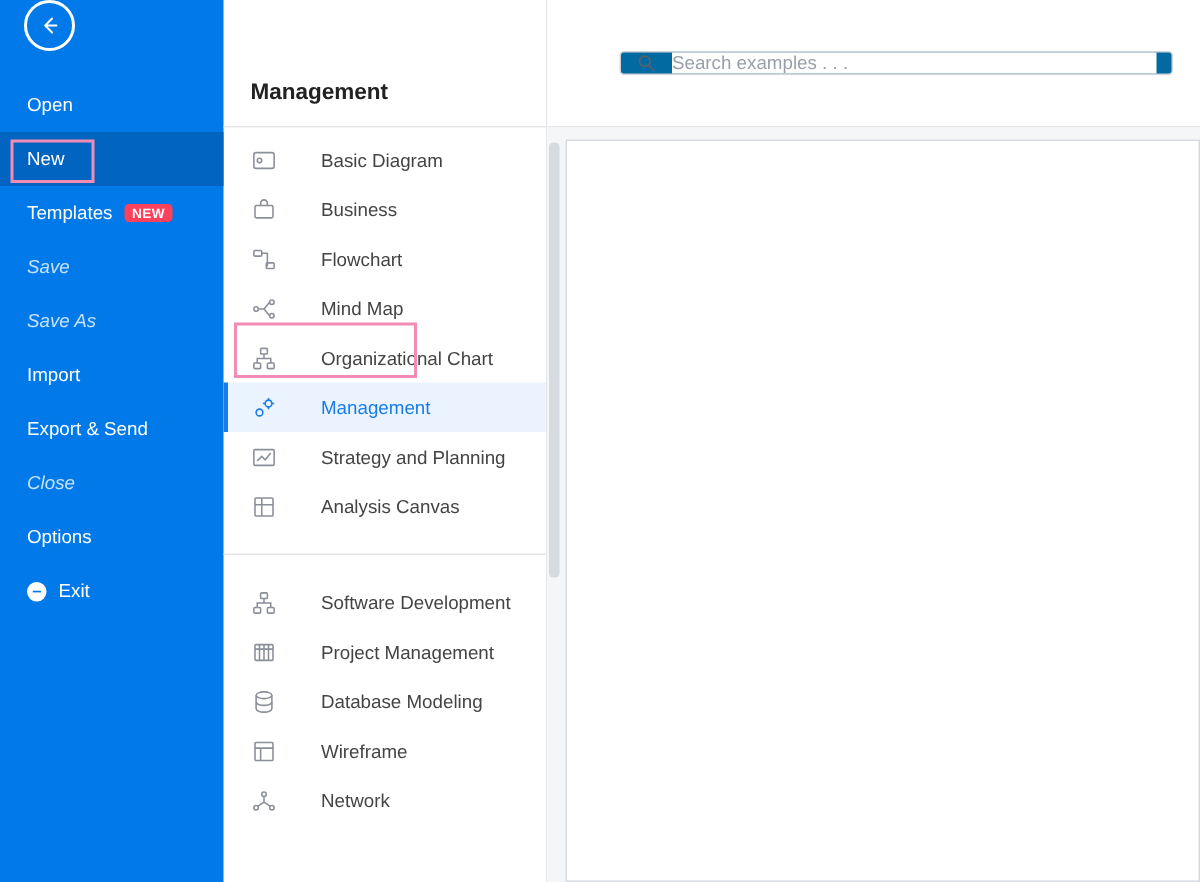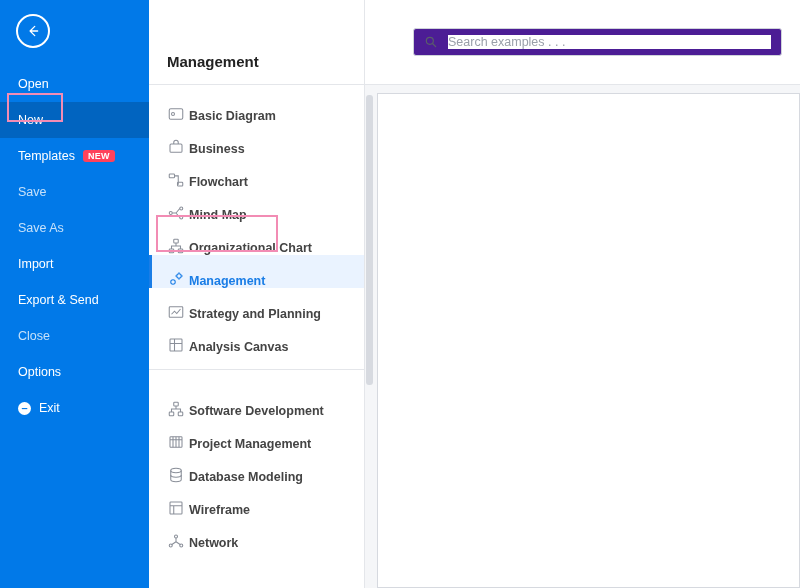--- a/index.html
+++ b/index.html
@@ -8,40 +8,39 @@
 
   
   .sidebar {
     width: 149px;
     height: 588px;
     background: #0179e8;
     color: #fff;
     font-size: 12.5px;
     display: flex;
     flex-direction: column;
-    padding-top: 14px;
   }
   .back-circle {
     width: 34px; height: 34px;
     border: 2px solid #fff;
     border-radius: 50%;
     display: flex; align-items: center; justify-content: center;
     margin-left: 16px;
     margin-bottom: 18px;
     cursor: pointer;
   }
   .side-item {
     position: relative;
     height: 36px;
     display: flex;
     align-items: center;
     padding-left: 18px;
     cursor: pointer;
   }
-  .side-item.muted { color: #c6e1fa; }
+  .side-item.muted { color: #c6e1fa; font-style: italic; }
   .side-item.active { background: #0164c0; }
   .new-badge {
     display: inline-block;
     background: #ff415b;
     color: #fff;
     font-size: 9px;
     font-weight: 700;
     border-radius: 3px;
     padding: 1px 5px;
     margin-left: 8px;
@@ -82,27 +81,26 @@
     font-size: 15px;
     font-weight: 700;
     color: #222;
   }
   .hr { height: 1px; background: #e4e6ea; }
 
   .cat-list { padding: 5px 0; }
   .cat-item {
     height: 33px;
     display: flex;
-    align-items: flex-end;
+    align-items: center;
     padding-left: 18px;
     font-size: 12.5px;
     color: #444;
     cursor: pointer;
-    gap: 4px;
-    font-weight: bold;
+    gap: 29px;
   }
   .cat-item.selected {
     background: #eaf3ff;
     color: #1a7de6;
     border-left: 3px solid #1a7de6;
     padding-left: 15px;
   }
   .cat-icon {
     width: 18px; height: 18px;
     display: flex; align-items: center; justify-content: center;
@@ -122,28 +120,28 @@
     background: #fff;
   }
   .right-top {
     height: 84px;
     display: flex;
     align-items: center;
     padding: 0 18px 0 48px;
   }
   .search-box {
     flex: 1;
-    height: 28px;
+    height: 16px;
     border: 1px solid #cfd3da;
     border-radius: 3px;
     display: flex;
     align-items: center;
     padding: 0 10px;
     gap: 10px;
-    background: #4c1d95;
+    background: #0369a1;
   }
   .search-box input {
     border: none; outline: none;
     font-size: 12.5px;
     flex: 1;
     color: #555;
   }
   .search-box input::placeholder { color: #9aa0aa; }
   .right-hr { height: 1px; background: #e4e6ea; }
   .canvas-wrap {

